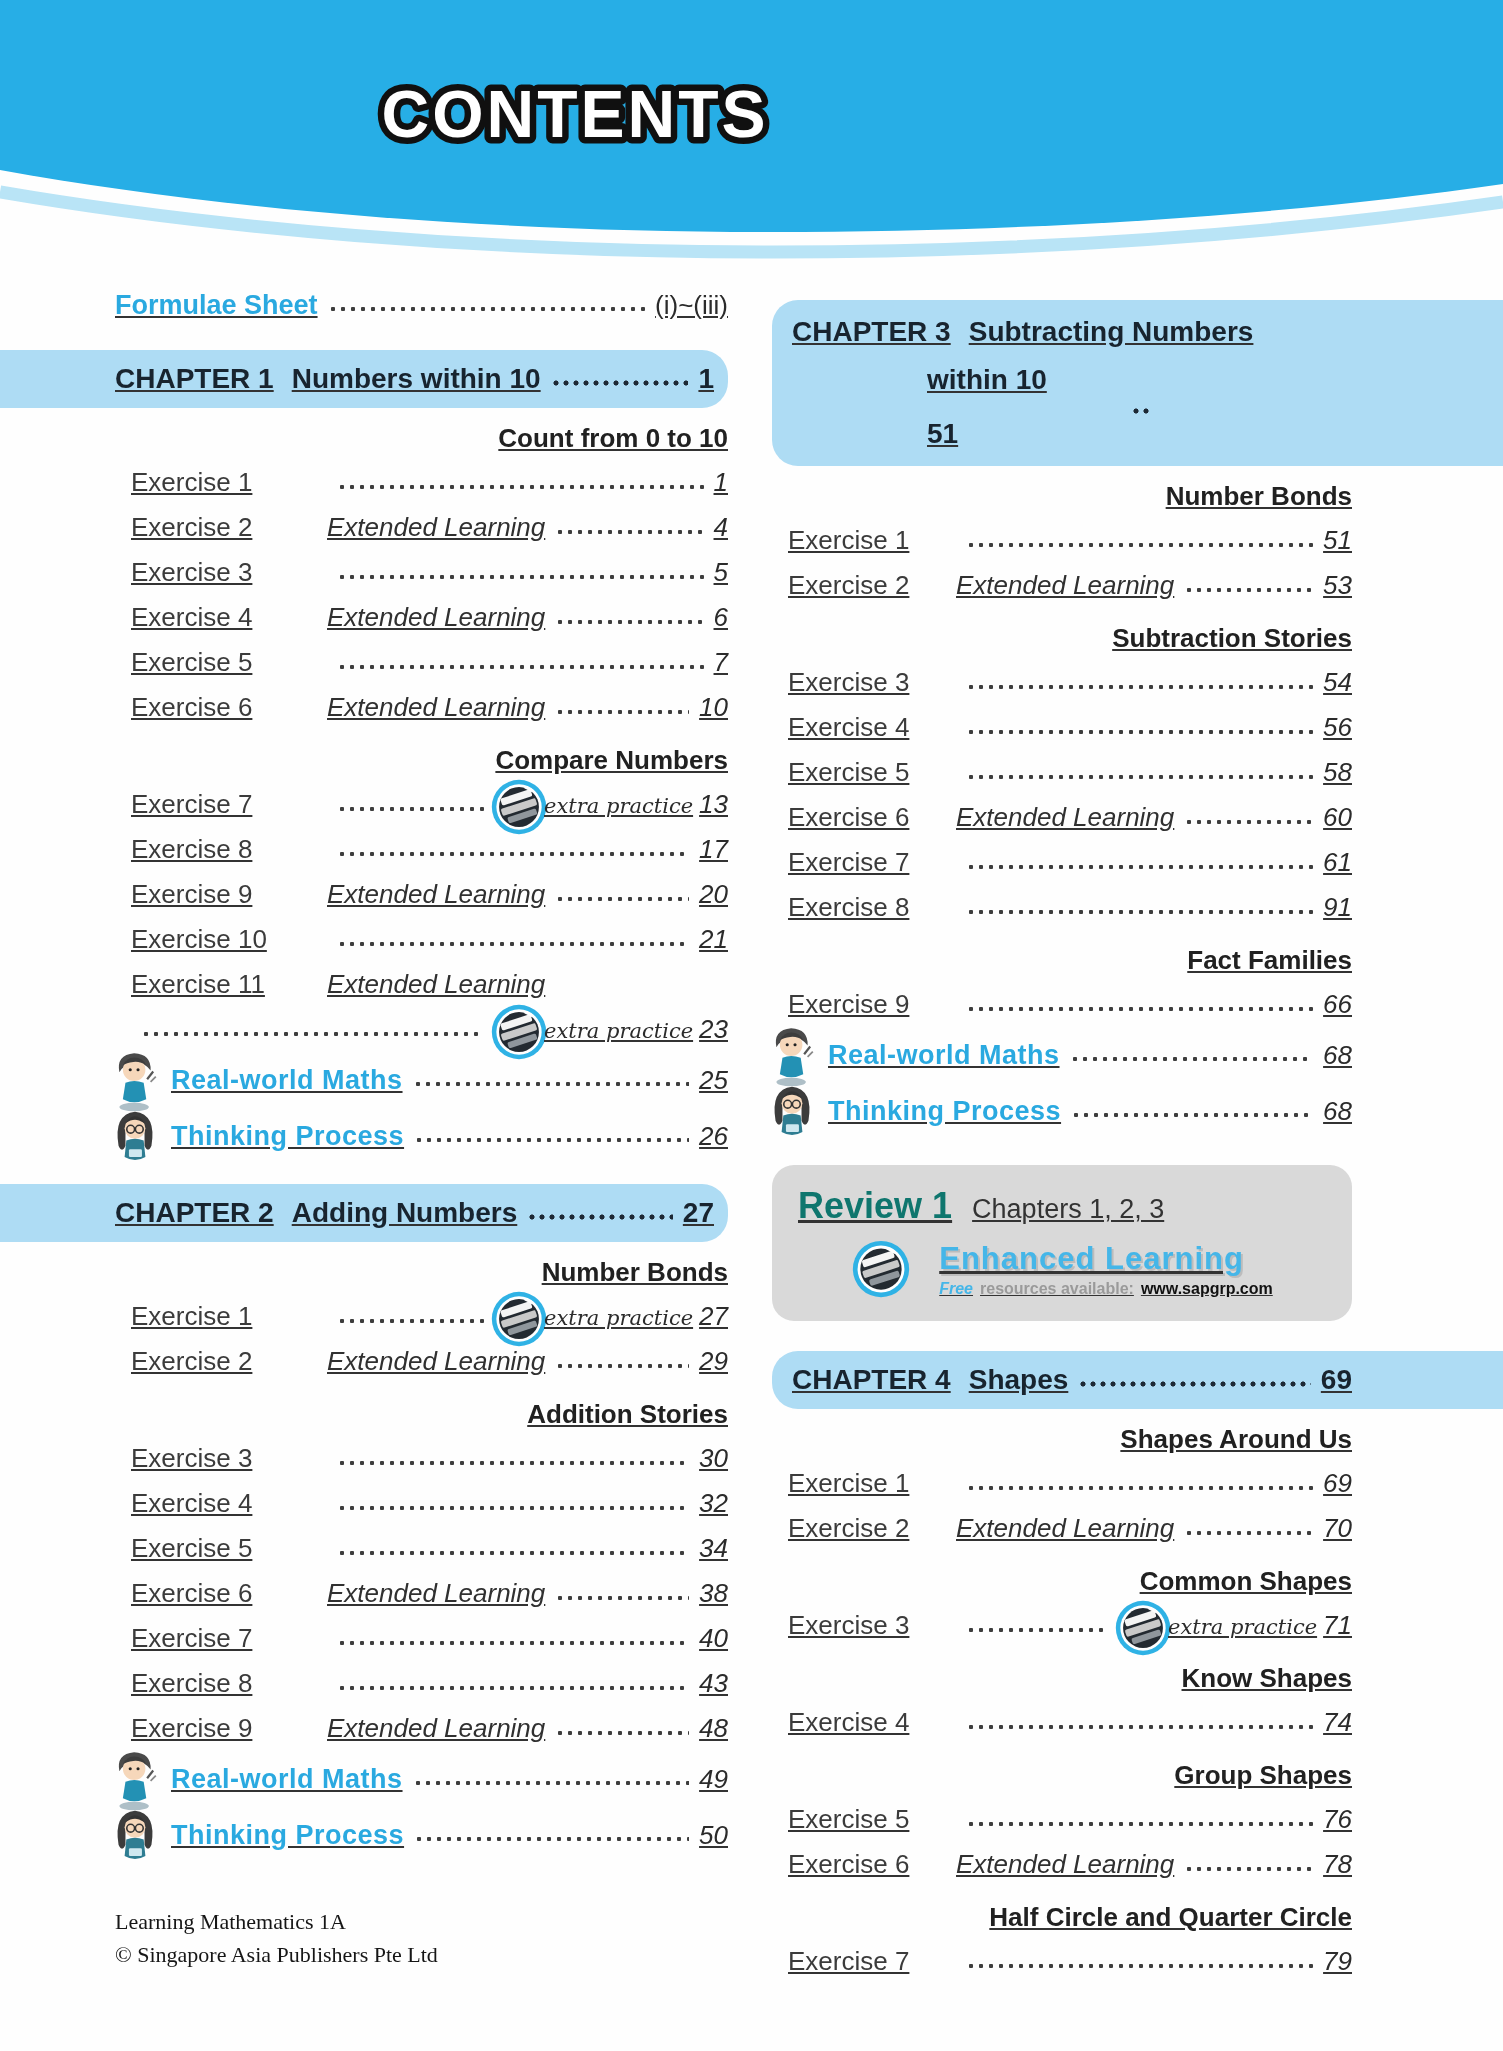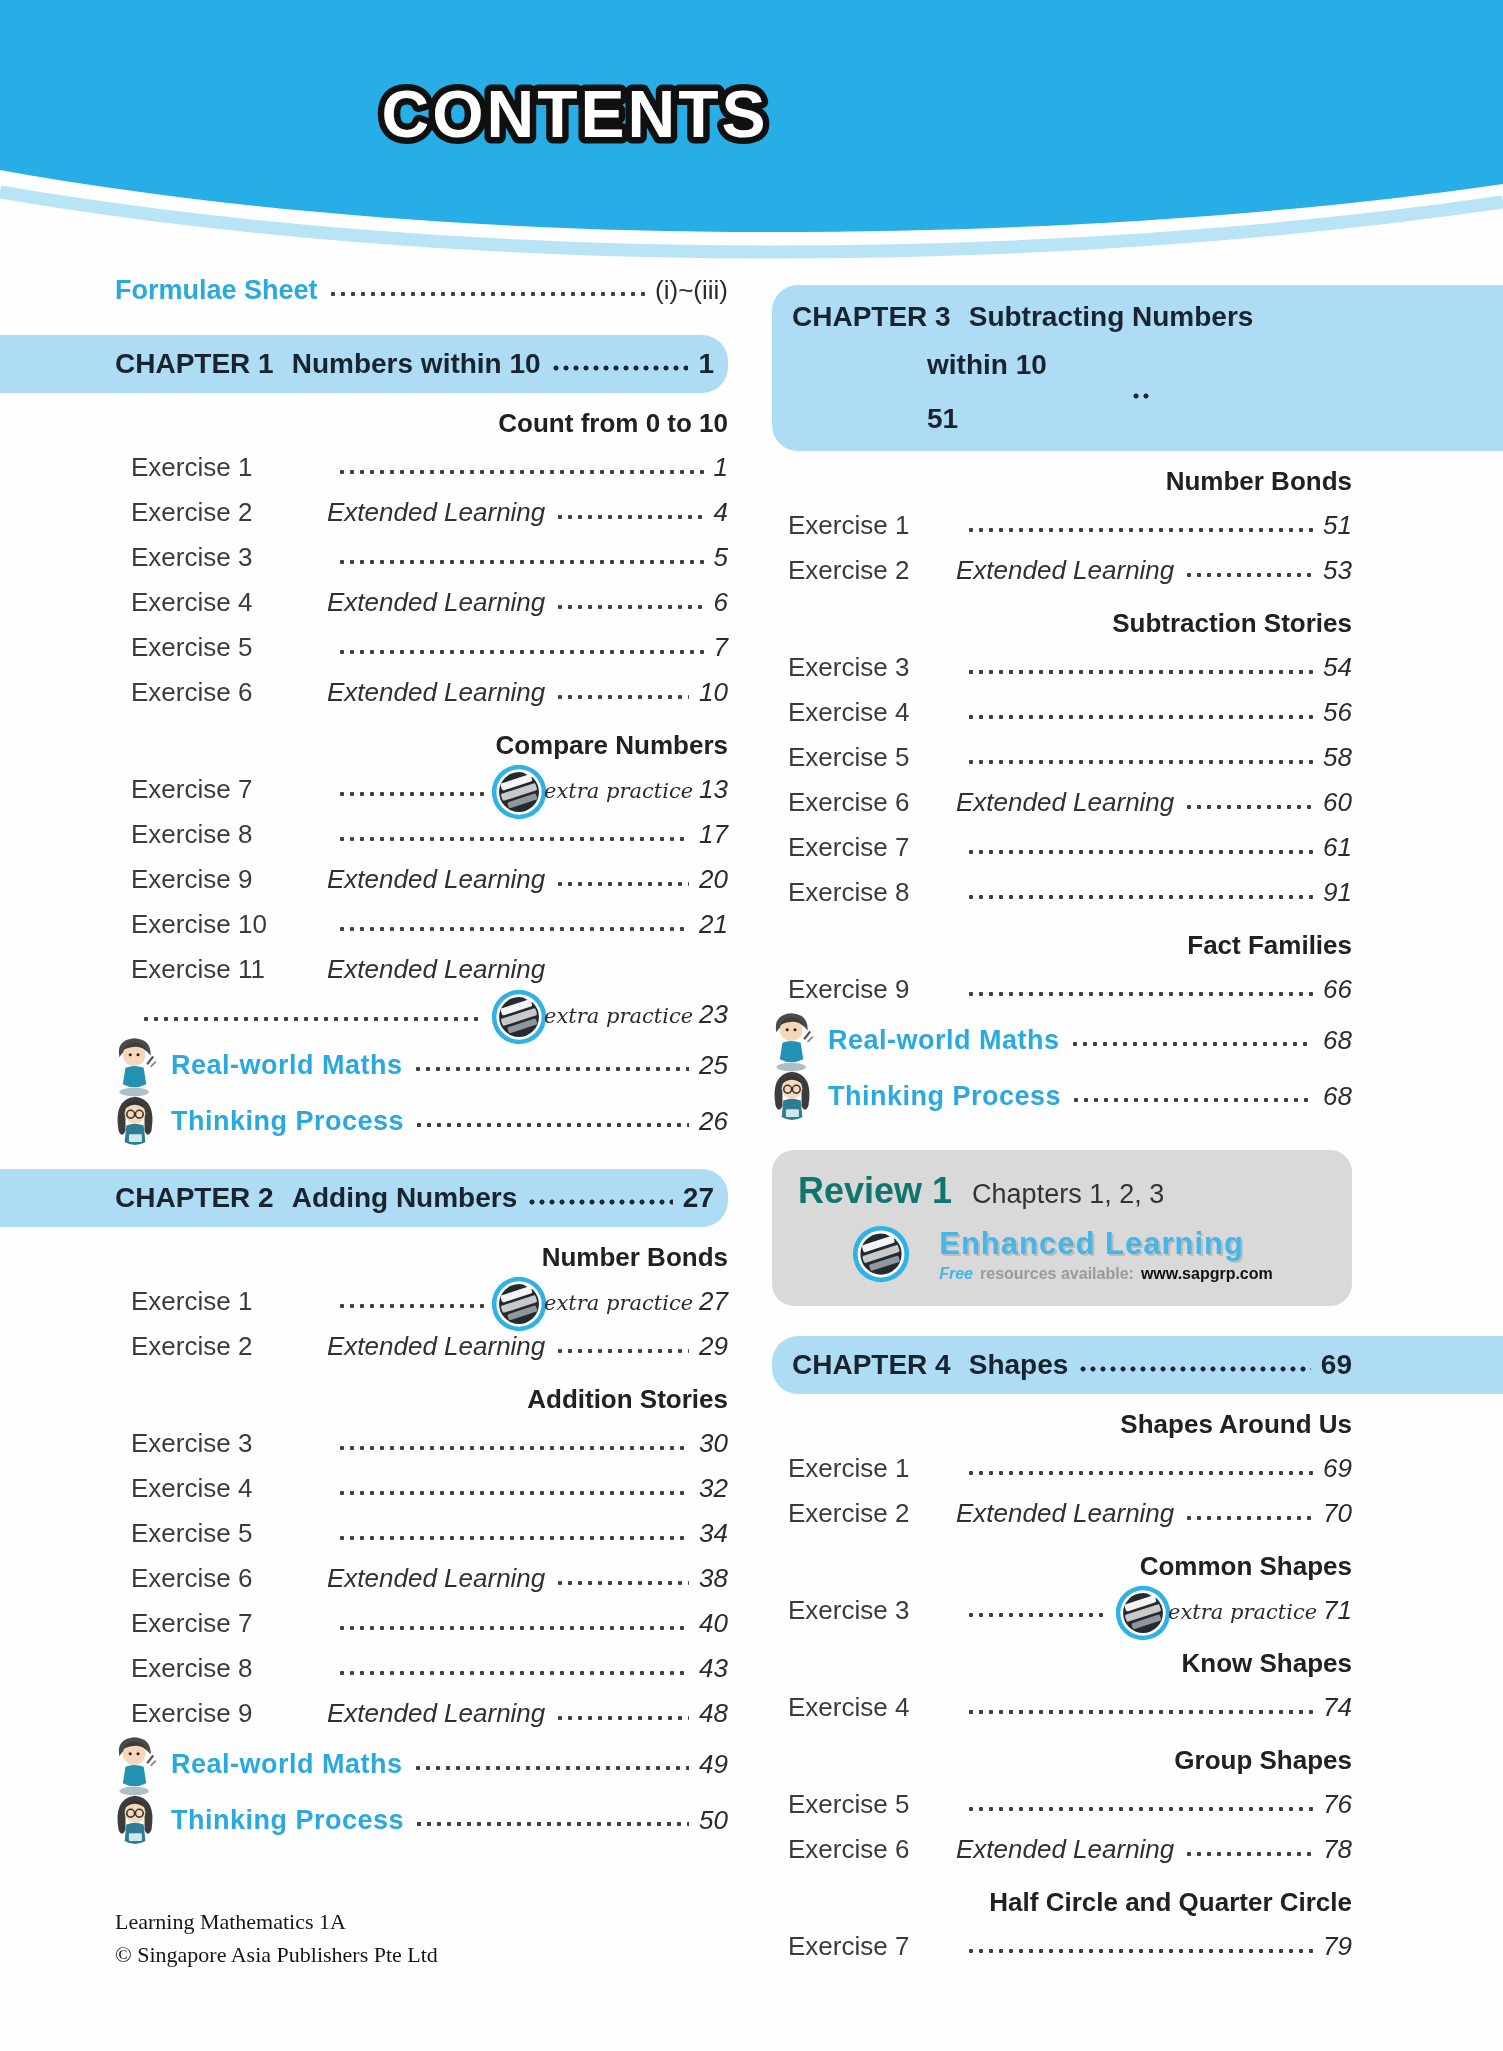--- a/index.html
+++ b/index.html
@@ -5,21 +5,21 @@
   html,body{margin:0;padding:0;}
   body{
     width:1503px;height:2051px;position:relative;overflow:hidden;
     background:#fefefe;font-family:"Liberation Sans",sans-serif;color:#333;
   }
   
   .header{position:absolute;top:0;left:0;width:1379px;height:265px;}
   .header svg{display:block;}
   .header text{font-family:"Liberation Sans",sans-serif;}
   
-  .content{position:absolute;top:265px;left:0;display:flex;width:1494px;}
+  .content{position:absolute;top:280px;left:0;display:flex;width:1494px;text-decoration:underline;}
   .col{display:block;}
   .col-left{width:613px;margin-left:115px;}
   .col-right{width:580px;margin-left:44px;}
   
   .band{
     background:#aedcf4;display:flex;align-items:center;
     font-weight:bold;font-size:28px;color:#18242f;
     min-height:58px;margin:20px 0 10px;
   }
   .band-left{margin-left:-115px;padding-left:115px;padding-right:14px;border-radius:0 26px 26px 0;}

